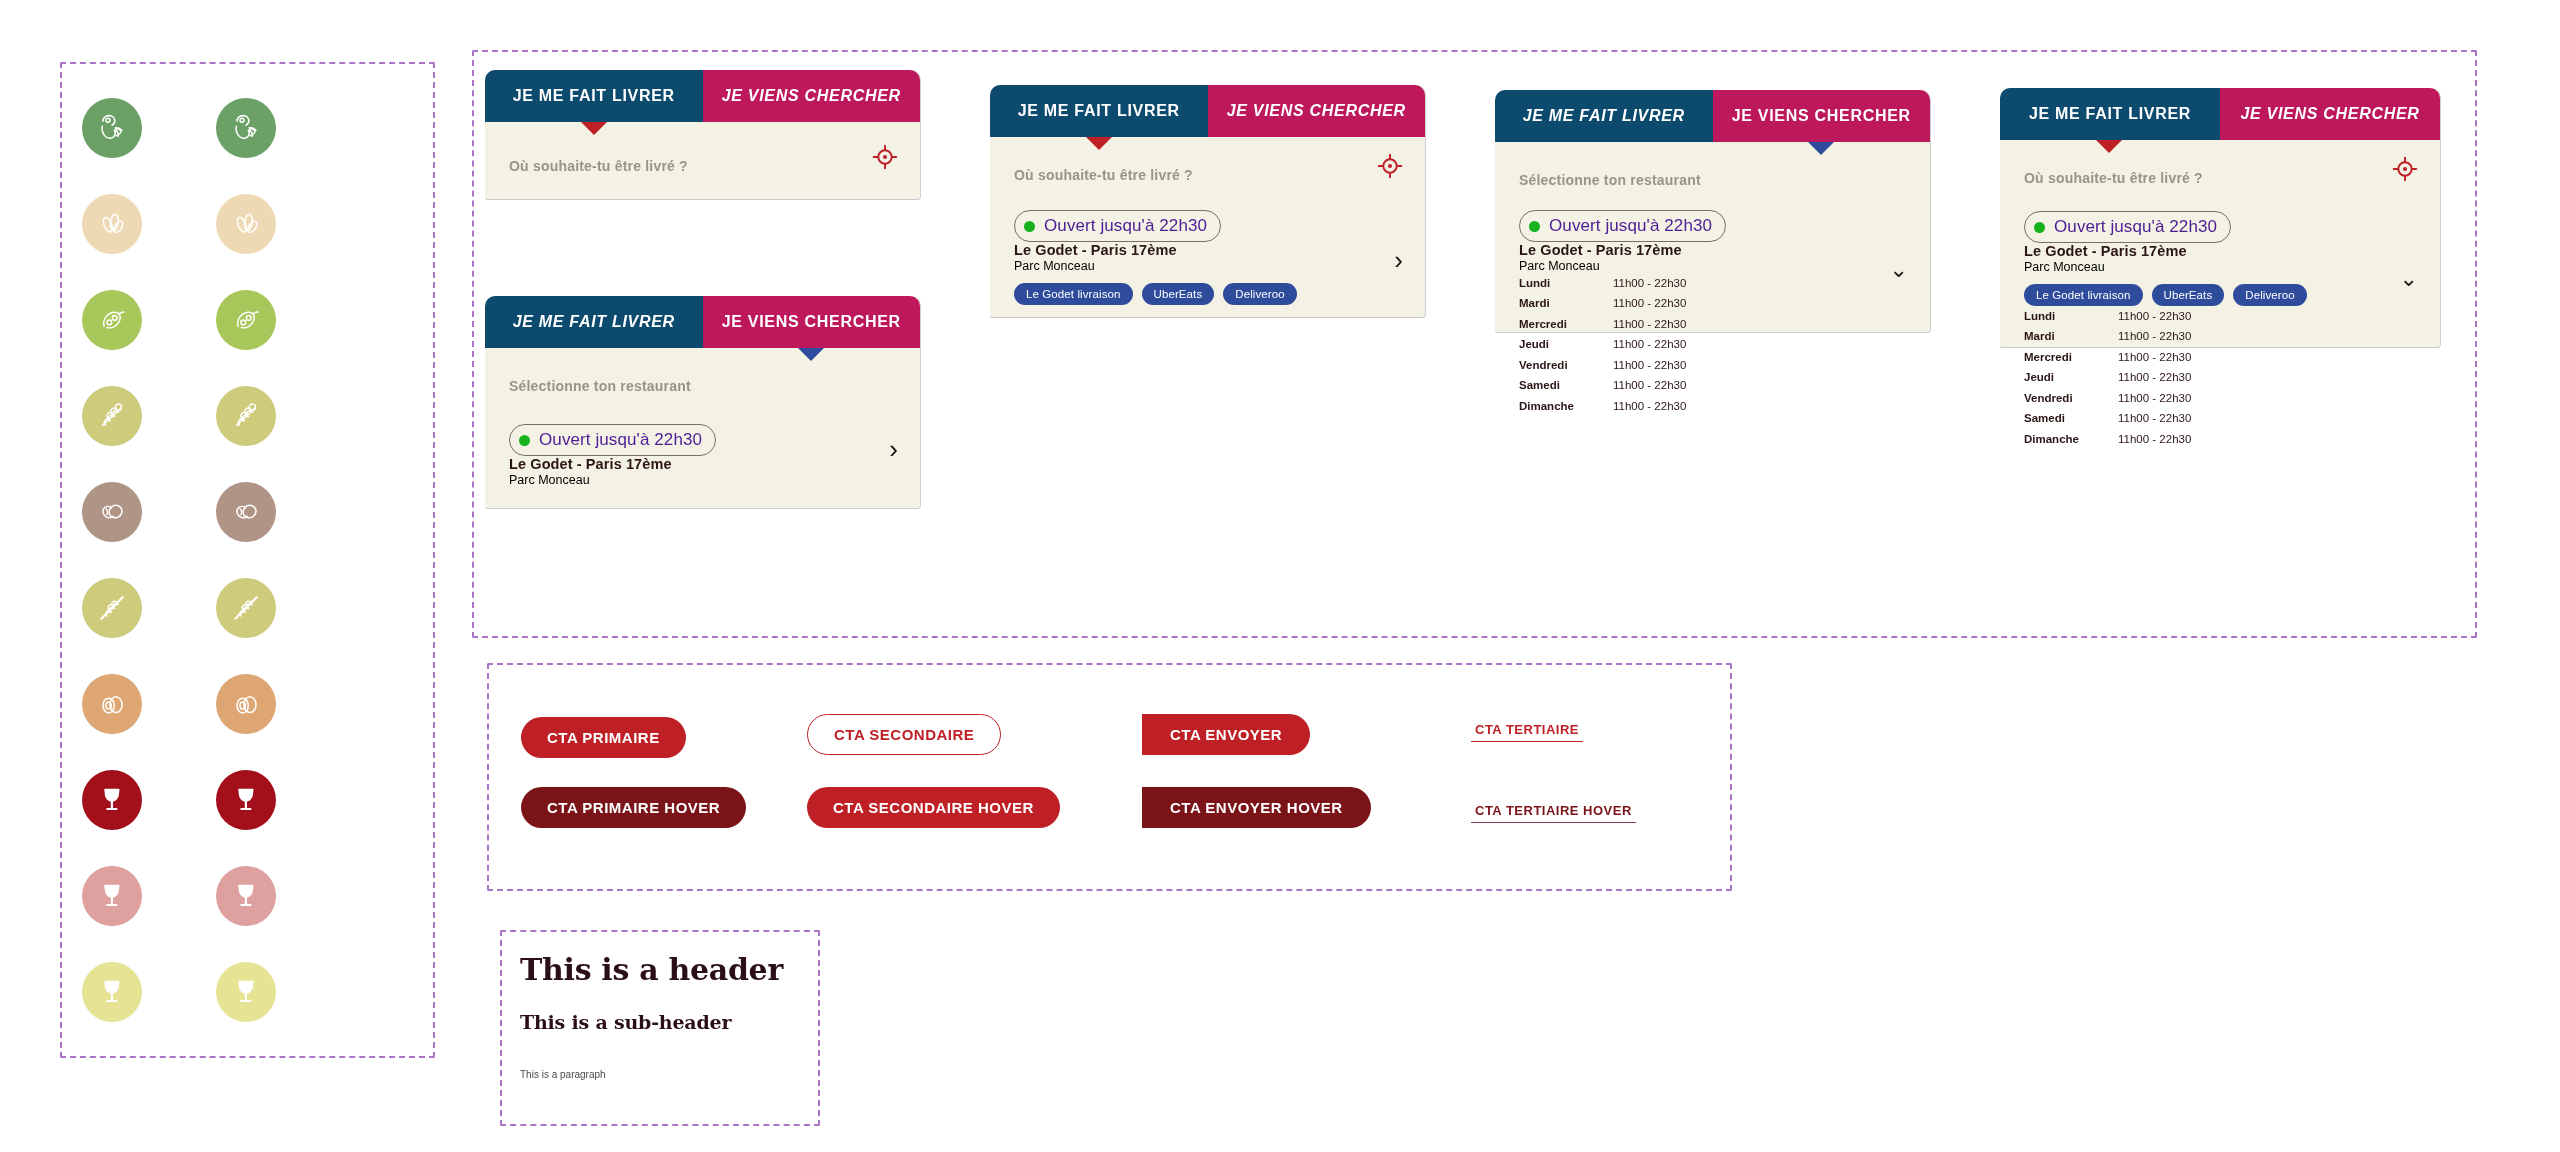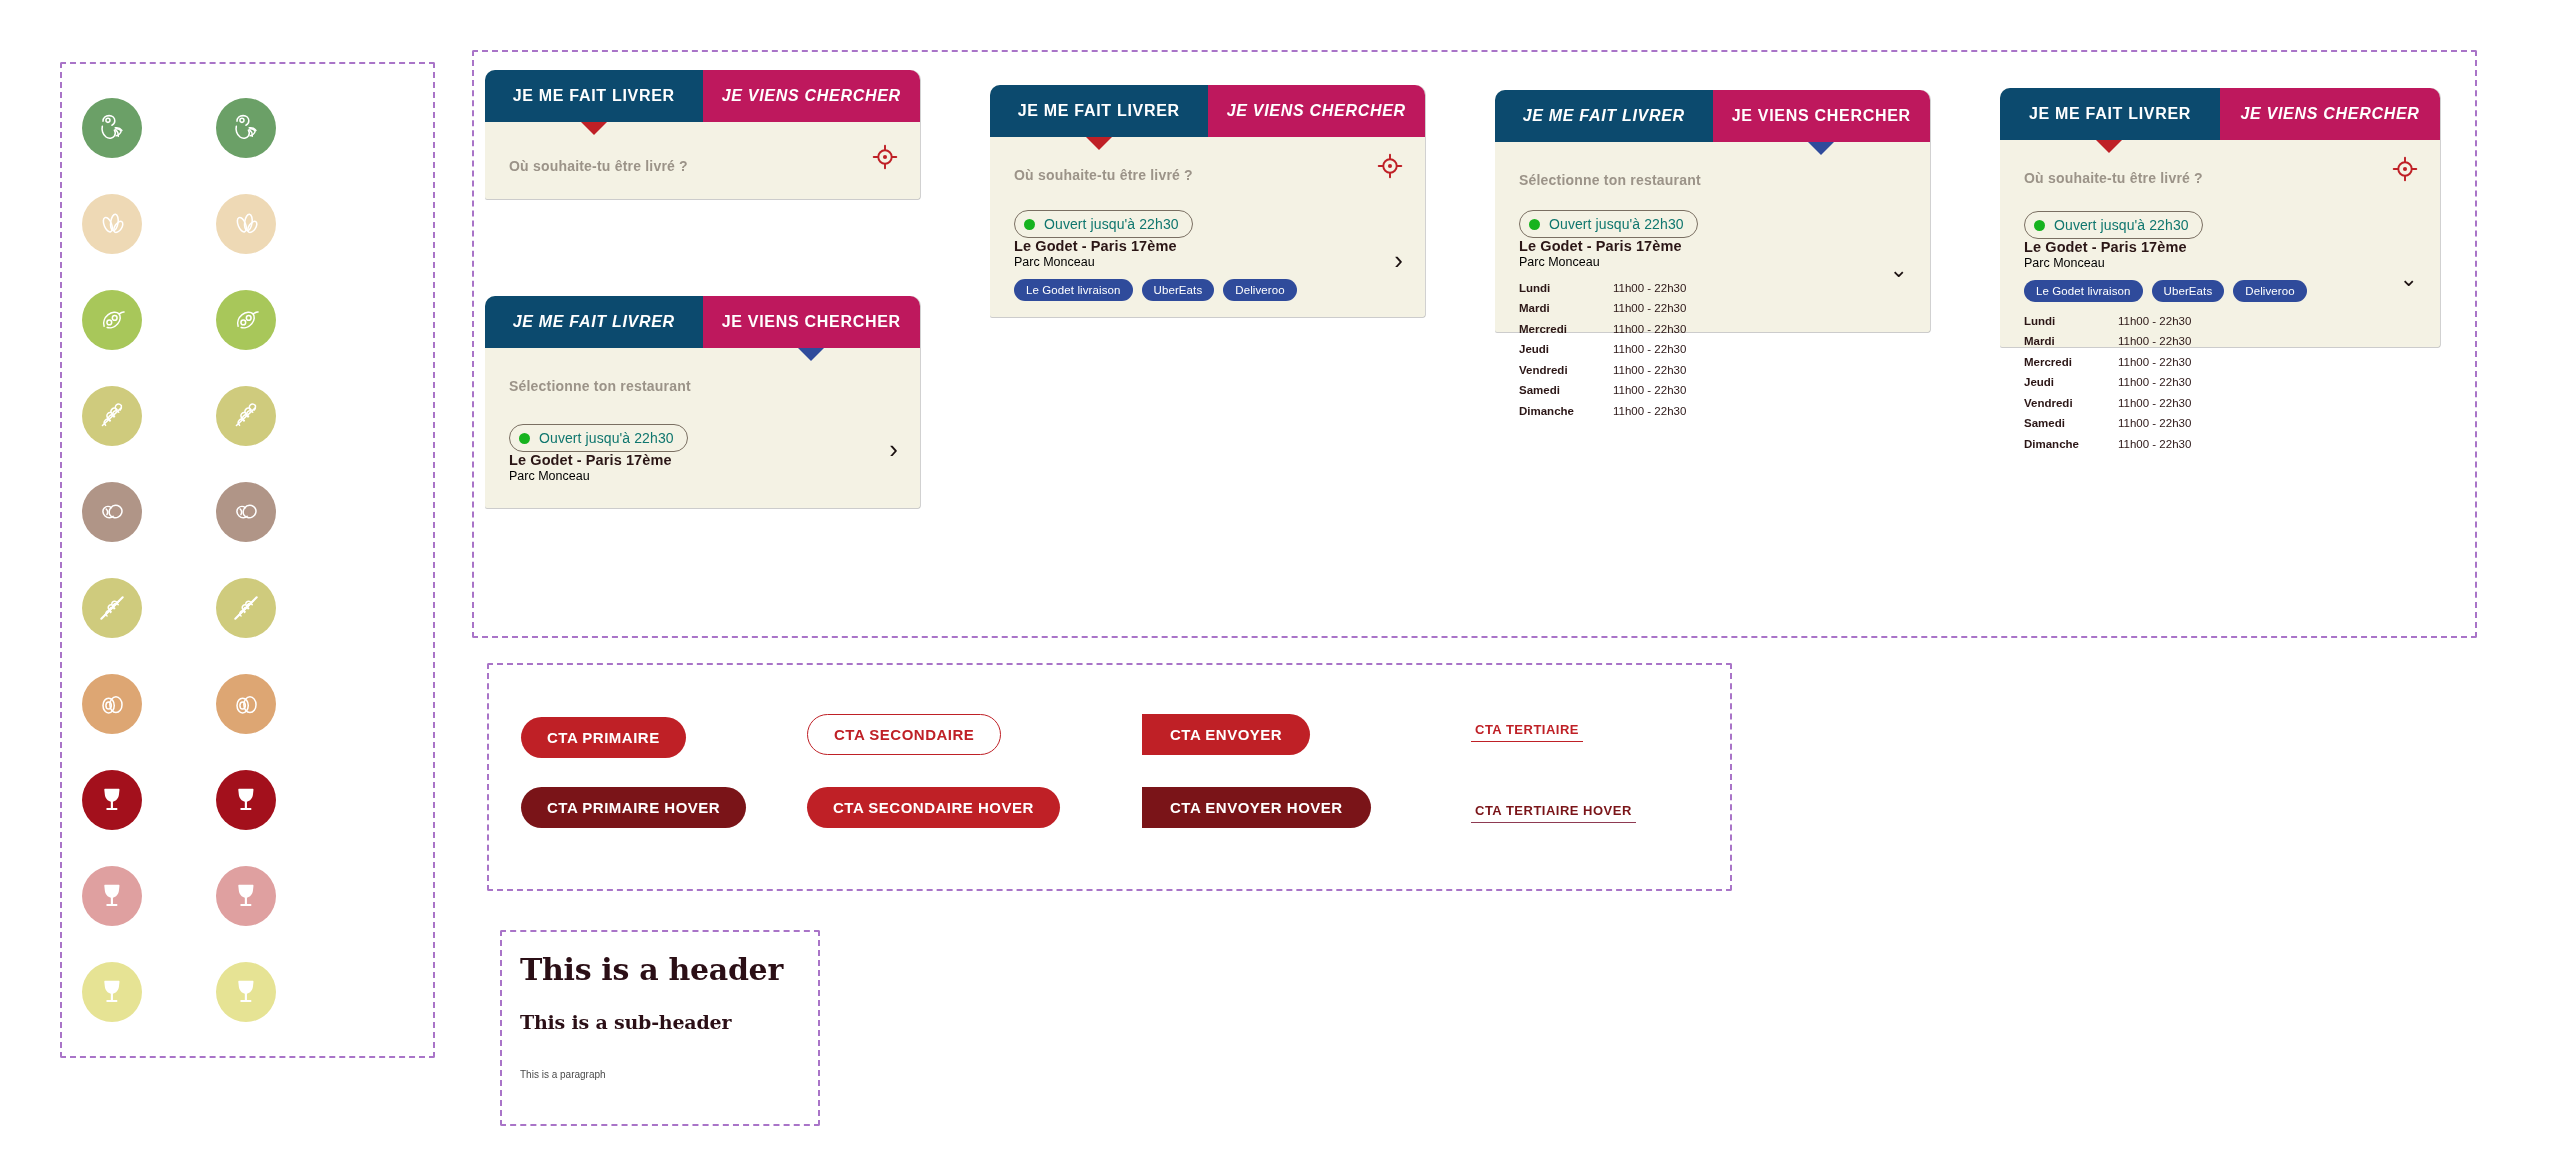--- a/index.html
+++ b/index.html
@@ -64,35 +64,35 @@
   .card-body { position: relative; padding: 22px 24px 20px 24px; }
   .field-hint { color: #9b9388; font-size: 14px; font-weight: 700; letter-spacing: .2px; }
   .crosshair { position: absolute; right: 22px; }
 
   .status-pill {
     display: inline-flex; align-items: center; gap: 9px;
     border: 1px solid #7a6f62; border-radius: 999px;
     padding: 5px 13px 5px 9px; background: transparent;
   }
   .status-dot { width: 11px; height: 11px; border-radius: 50%; background: #16b31f; }
-  .status-text { font-size: 14px; color: #0f766e; letter-spacing: .1px; }
+  .status-text { font-size: 17px; color: #4c1d95; letter-spacing: .1px; }
   .resto-name { font-size: 14.5px; font-weight: 700; color: #2b1616; letter-spacing: .1px; }
   .resto-sub  { font-size: 12.5px; color: #000000; margin-top: 1px; }
 
   .chip-row { display: flex; gap: 9px; margin-top: 10px; }
   .chip {
     background: #2f4b9b; color: #ffffff;
     border-radius: 999px; padding: 5px 12px;
     font-size: 11.5px; letter-spacing: .1px; white-space: nowrap;
   }
 
   .chevron-right { position: absolute; right: 22px; font-size: 26px; color: #1a1010; font-weight: 400; line-height: 1; }
   .chevron-down  { position: absolute; right: 22px; font-size: 22px; color: #1a1010; line-height: 1; }
 
-  .hours { margin-top: 9px; }
+  .hours { }
   .hours-row { display: flex; font-size: 11.5px; color: #2b1616; line-height: 1.78; }
   .hours-day { width: 94px; font-weight: 700; }
   .hours-val { }
 
   
   #cta-frame { left: 487px; top: 663px; width: 1245px; height: 228px; }
   .cta-grid { position: absolute; inset: 0; }
   .cta { position: absolute; display: inline-flex; align-items: center; justify-content: center;
          font-size: 15px; font-weight: 700; letter-spacing: .5px; white-space: nowrap; }
   .cta-primary   { background: #bf2026; color: #fff; border-radius: 999px; padding: 12px 26px; }

